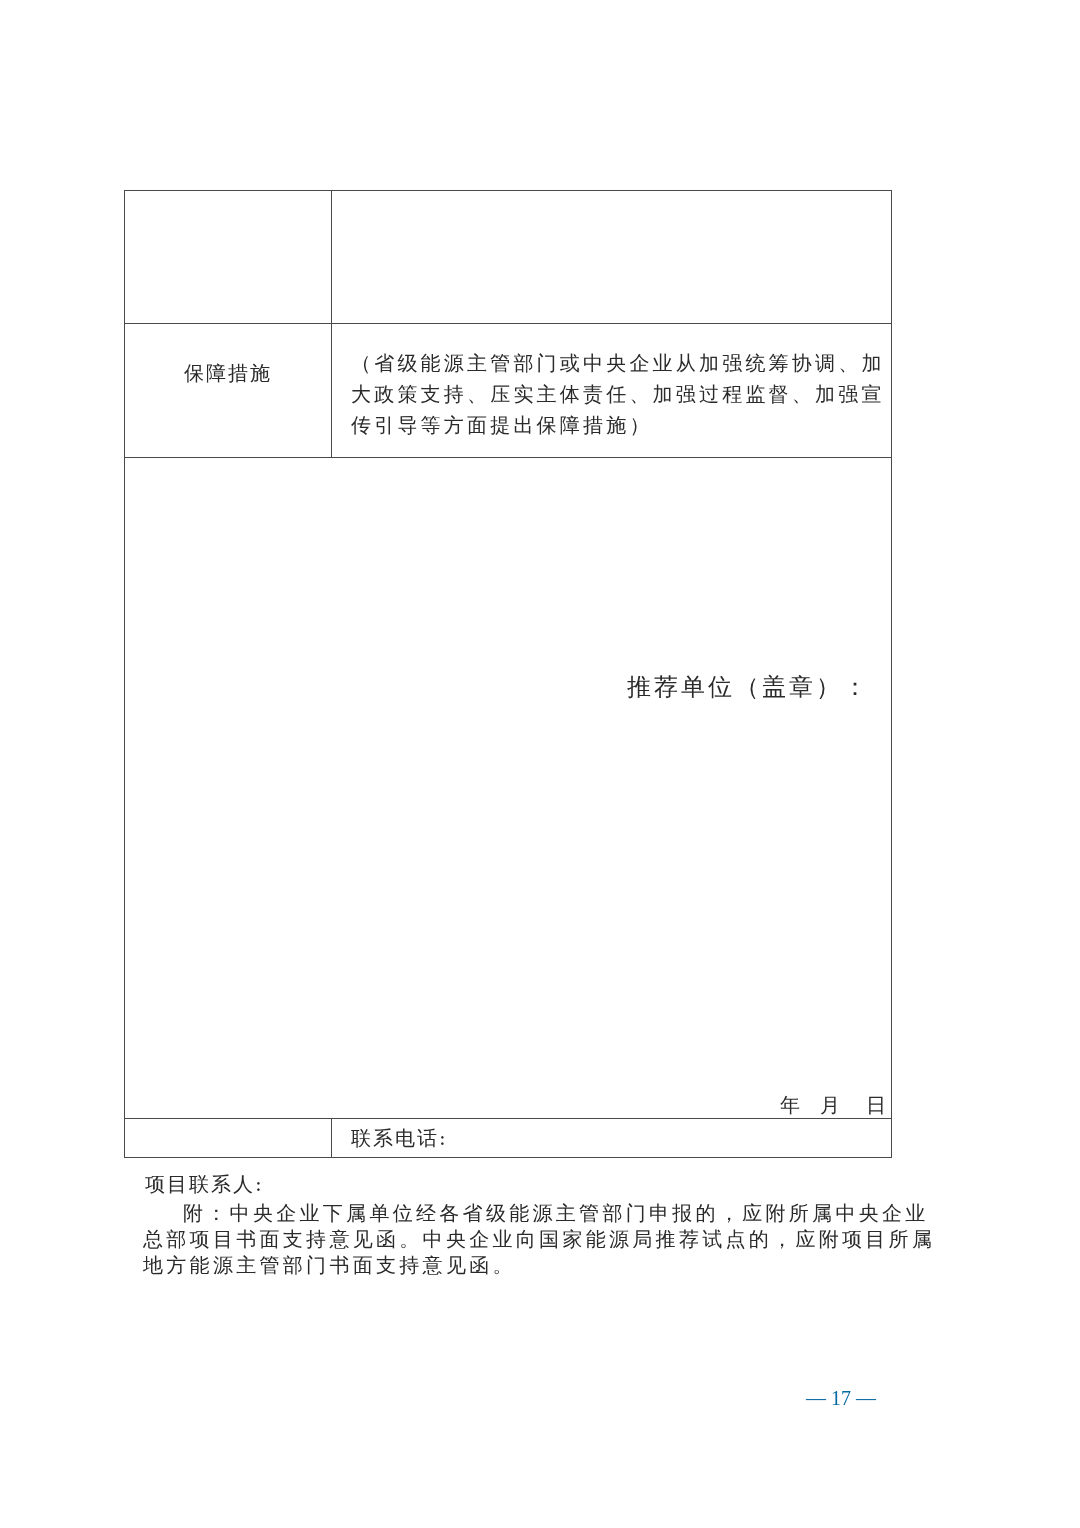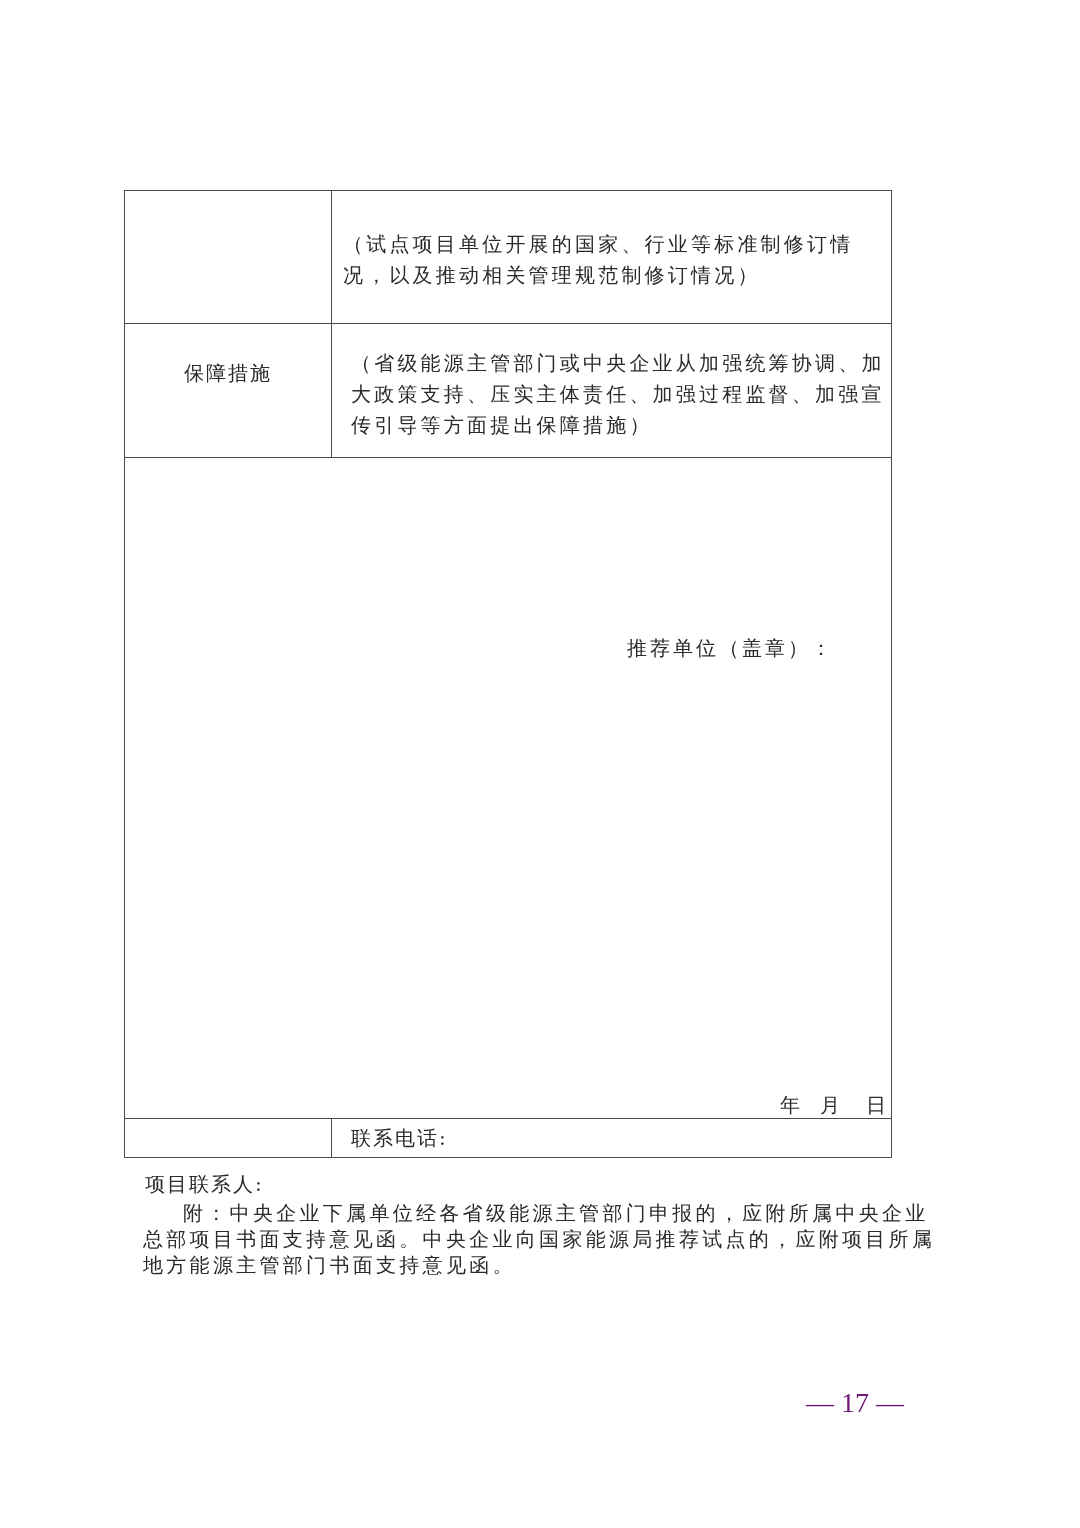--- a/index.html
+++ b/index.html
@@ -5,42 +5,41 @@
   html, body { margin: 0; padding: 0; background: #ffffff; }
   body { width: 1080px; height: 1528px; position: relative; overflow: hidden;
          font-family: "DejaVu Serif", "Liberation Serif", serif; color: #2a2a2a; }
   .tbl { position: absolute; left: 124px; top: 190px; width: 768px; height: 968px;
          border: 1.5px solid #4a4a4a; box-sizing: border-box; }
   .hline { position: absolute; left: 0; right: 0; height: 0; border-top: 1.5px solid #4a4a4a; }
   .vline { position: absolute; width: 0; border-left: 1.5px solid #4a4a4a; }
   .label { position: absolute; display: flex; align-items: center; justify-content: center;
            font-size: 20px; letter-spacing: 2px; }
   .content { position: absolute; font-size: 20px; line-height: 31px; letter-spacing: 3.2px; }
-  .sig { position: absolute; font-size: 20px; letter-spacing: 3px; }
+  .sig { position: absolute; font-size: 24px; letter-spacing: 3px; margin-top: 36px; }
   .date { position: absolute; font-size: 20px; }
   .date span { display: inline-block; }
   .footer-cell { position: absolute; font-size: 20px; letter-spacing: 2px; display:flex; align-items:center; }
   .note { position: absolute; left: 143px; top: 1200px; width: 805px; font-size: 20px;
           line-height: 26px; letter-spacing: 3.3px; text-indent: 40px; }
-  .pagenum { position: absolute; left: 806px; top: 1387px; font-size: 28px;
-             font-family: "Liberation Serif", serif; color: #701a75; }
+  .pagenum { position: absolute; left: 806px; top: 1387px; font-size: 20px;
+             font-family: "Liberation Serif", serif; color: #0369a1; }
 </style>
 </head>
 <body>
 
 <div class="tbl">
 
   <div class="hline" style="top:132px;"></div>
   <div class="hline" style="top:266px;"></div>
   <div class="hline" style="top:927px;"></div>
 
   <div class="vline" style="left:206px; top:0; height:266px;"></div>
   <div class="vline" style="left:206px; top:927px; height:40px;"></div>
 
-  <div class="content" style="left:218px; top:38px; width:540px;">（试点项目单位开展的国家、行业等标准制修订情况，以及推动相关管理规范制修订情况）</div>
 
   <div class="label" style="left:0; top:116px; width:206px; height:133px;">保障措施</div>
   <div class="content" style="left:226px; top:157px; width:534px; text-indent:0;">（省级能源主管部门或中央企业从加强统筹协调、加大政策支持、压实主体责任、加强过程监督、加强宣传引导等方面提出保障措施）</div>
 
   <div class="sig" style="left:502px; top:444px;">推荐单位（盖章）：</div>
   <div class="date" style="left:655px; top:901px;">
     <span style="width:40px;">年</span><span style="width:46px;">月</span><span>日</span>
   </div>
 
   <div class="footer-cell" style="left:20px; top:928px; height:39px;margin-top:46px;">项目联系人:</div>

